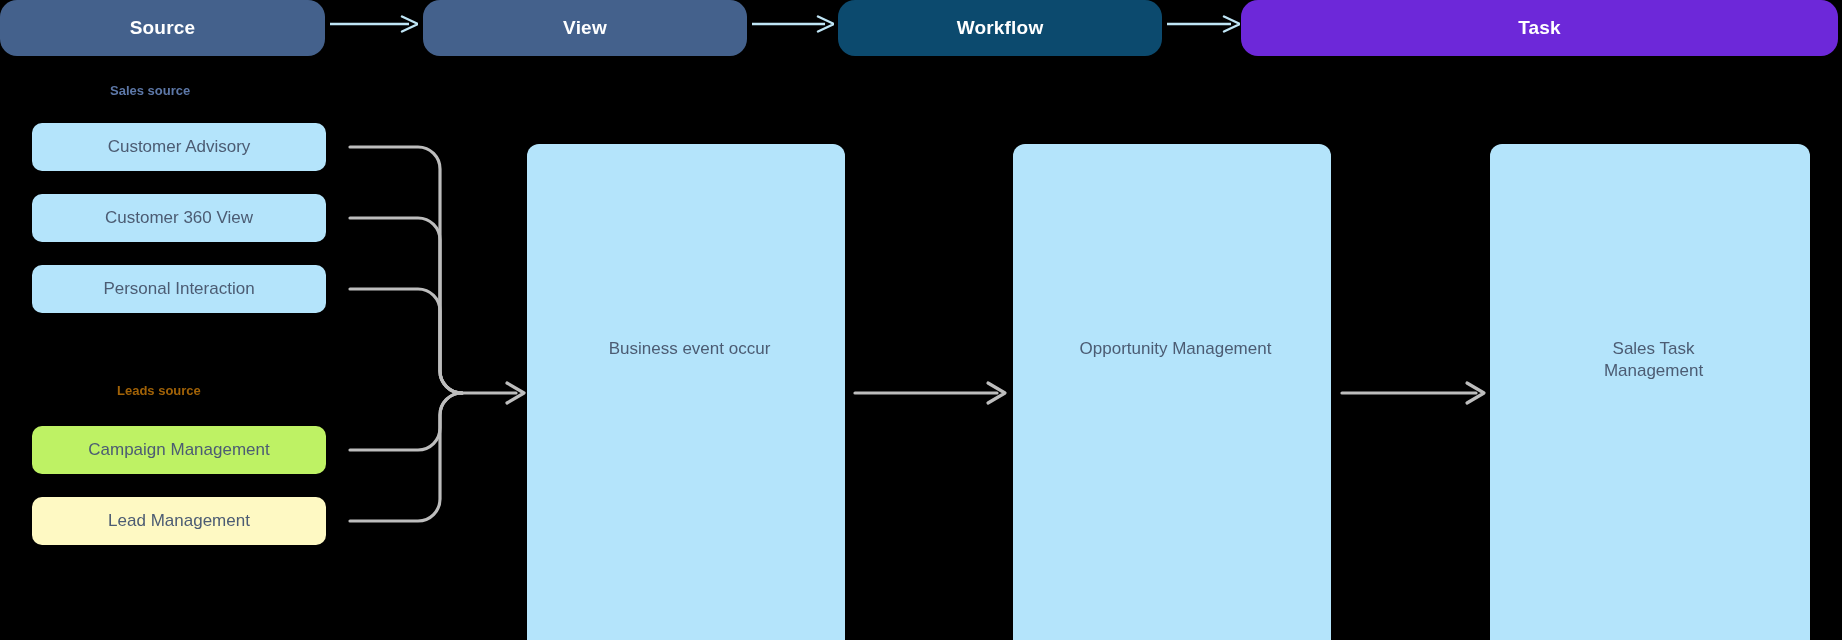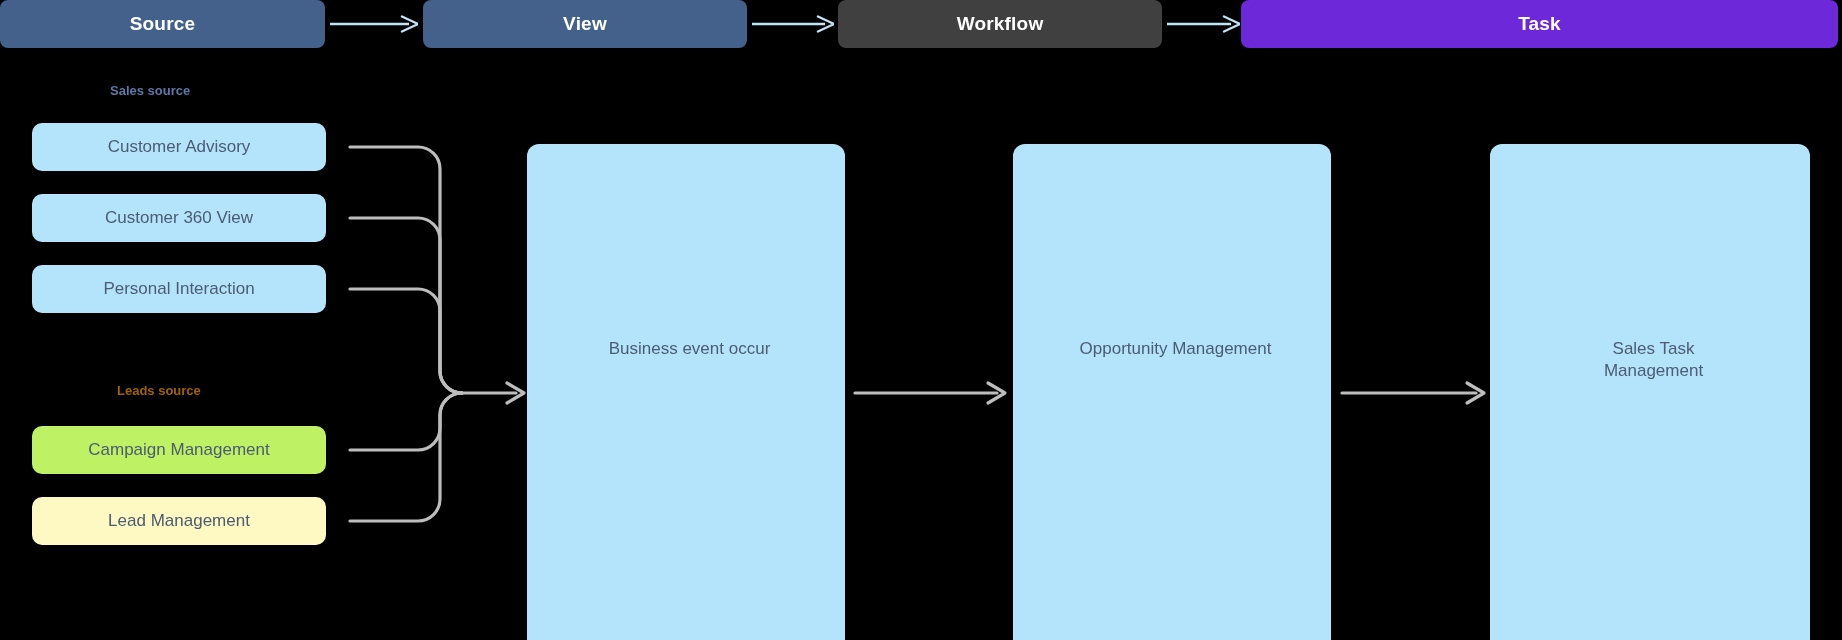--- a/index.html
+++ b/index.html
@@ -1,21 +1,21 @@
 <!DOCTYPE html>
 <html><head>
 <meta charset="utf-8">
 <style>
   html,body{margin:0;padding:0;background:#000;}
   body{width:1842px;height:640px;position:relative;overflow:hidden;
        font-family:"Liberation Sans",sans-serif;}
   .stage{position:absolute;left:0;top:0;width:1842px;height:640px;}
 
   
-  .hdr{position:absolute;top:0;height:48px;border-radius:8px;
+  .hdr{position:absolute;top:0;height:56px;border-radius:17px;
        background:#44618c;color:#fff;display:flex;align-items:center;
        justify-content:center;font-weight:bold;font-size:19px;letter-spacing:.2px;}
   .hdr-arrow{position:absolute;top:14px;height:20px;}
   .hdr-arrow svg{display:block;}
 
   
   .grp-label{position:absolute;color:#5d78a8;font-weight:bold;font-size:13px;
              white-space:nowrap;}
 
   
@@ -33,21 +33,21 @@
         pointer-events:none;}
 </style>
 </head>
 <body>
 
 <div class="stage">
 
   <div id="header-band">
       <div class="hdr" style="left: 0px; width: 325px; background: rgb(68, 97, 140); color: rgb(255, 255, 255);">Source</div>
       <div class="hdr" style="left: 423px; width: 324px; background: rgb(68, 97, 140); color: rgb(255, 255, 255);">View</div>
-      <div class="hdr" style="left: 838px; width: 324px; background: #404040; color: rgb(255, 255, 255);">Workflow</div>
+      <div class="hdr" style="left: 838px; width: 324px; background: #0c4a6e; color: rgb(255, 255, 255);">Workflow</div>
       <div class="hdr" style="left: 1241px; width: 597px; background: #6d28d9; color: rgb(255, 255, 255);">Task</div>
       <div class="hdr-arrow" style="left: 330px; width: 88px;">
         <svg width="88" height="20" viewBox="0 0 88 20">
           <path d="M0 10 H79" stroke="#bfe5f5" stroke-width="2.4" fill="none"></path>
           <path d="M72 2.5 L88 10 L72 17.5" stroke="#bfe5f5" stroke-width="2.4" fill="none" stroke-linecap="round" stroke-linejoin="round"></path>
         </svg>
       </div>
       <div class="hdr-arrow" style="left: 752px; width: 82px;">
         <svg width="82" height="20" viewBox="0 0 82 20">
           <path d="M0 10 H73" stroke="#bfe5f5" stroke-width="2.4" fill="none"></path>

